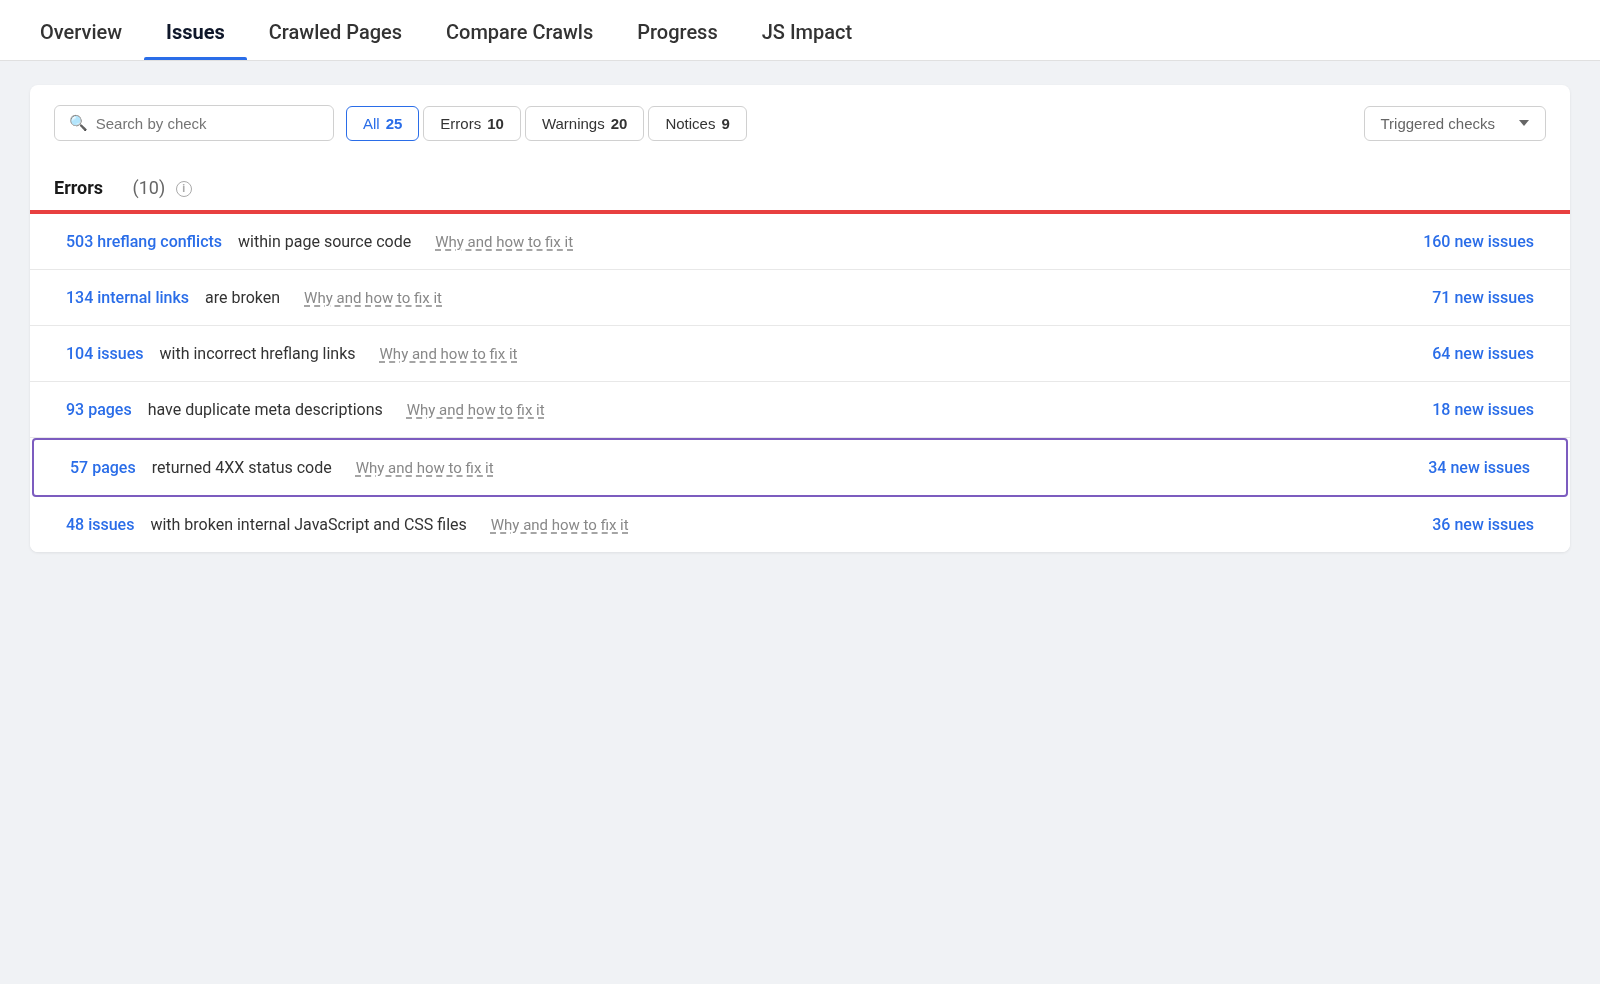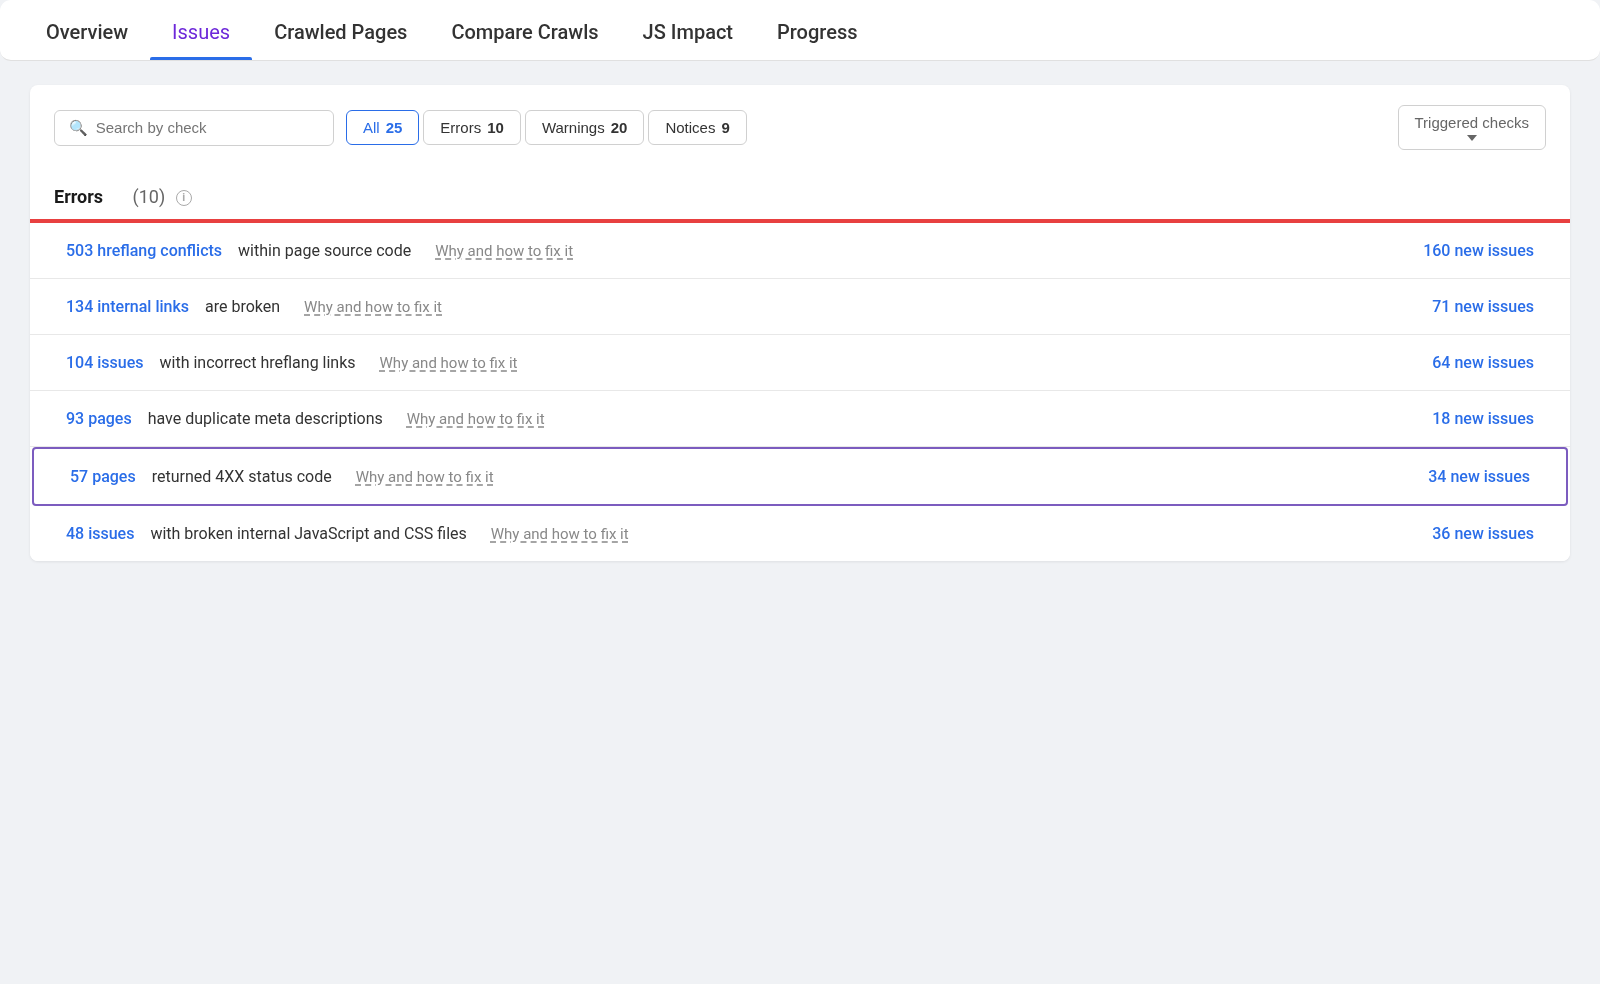--- a/index.html
+++ b/index.html
@@ -12,40 +12,39 @@
     .app-container {
       background: #f0f2f5;
       min-height: 984px;
       padding: 0;
     }
 
     
     .top-nav {
       background: #ffffff;
       border-bottom: 1px solid #e0e0e0;
-      padding: 0 24px;
+      padding: 0 18px;
       display: flex;
       align-items: flex-end;
       gap: 0;
-      border-radius: 11px;
     }
 
     .nav-item {
       padding: 20px 22px 16px;
       font-size: 20px;
       font-weight: 500;
       color: #333;
       cursor: pointer;
       position: relative;
       white-space: nowrap;
     }
 
     .nav-item.active {
-      color: #6d28d9;
-      font-weight: 400;
+      color: #0f172a;
+      font-weight: 700;
     }
 
     .nav-item.active::after {
       content: '';
       position: absolute;
       bottom: 0;
       left: 0;
       right: 0;
       height: 3px;
       background: #2a6de8;
@@ -130,22 +129,21 @@
       margin-left: auto;
       padding: 8px 16px;
       border: 1px solid #d0d0d0;
       border-radius: 6px;
       font-size: 15px;
       cursor: pointer;
       background: #fff;
       color: #666;
       display: flex;
       align-items: center;
-      gap: 4px;
-      flex-direction: column;
+      gap: 24px;
     }
 
     
     .section-header {
       padding: 16px 24px 12px;
     }
 
     .section-title {
       font-size: 18px;
       font-weight: 700;
@@ -245,22 +243,22 @@
 </head>
 <body>
 
 <div class="app-container">
 
   <nav class="top-nav">
     <div class="nav-item">Overview</div>
     <div class="nav-item active">Issues</div>
     <div class="nav-item">Crawled Pages</div>
     <div class="nav-item">Compare Crawls</div>
+    <div class="nav-item">Progress</div>
     <div class="nav-item">JS Impact</div>
-    <div class="nav-item">Progress</div>
   </nav>
 
   <div class="main-content">
     <div class="panel">
 
       <div class="filter-bar">
         <div class="search-box">
           <span class="search-icon-el">🔍</span>
           <input class="search-input-el" type="text" placeholder="Search by check" style="">
         </div>

